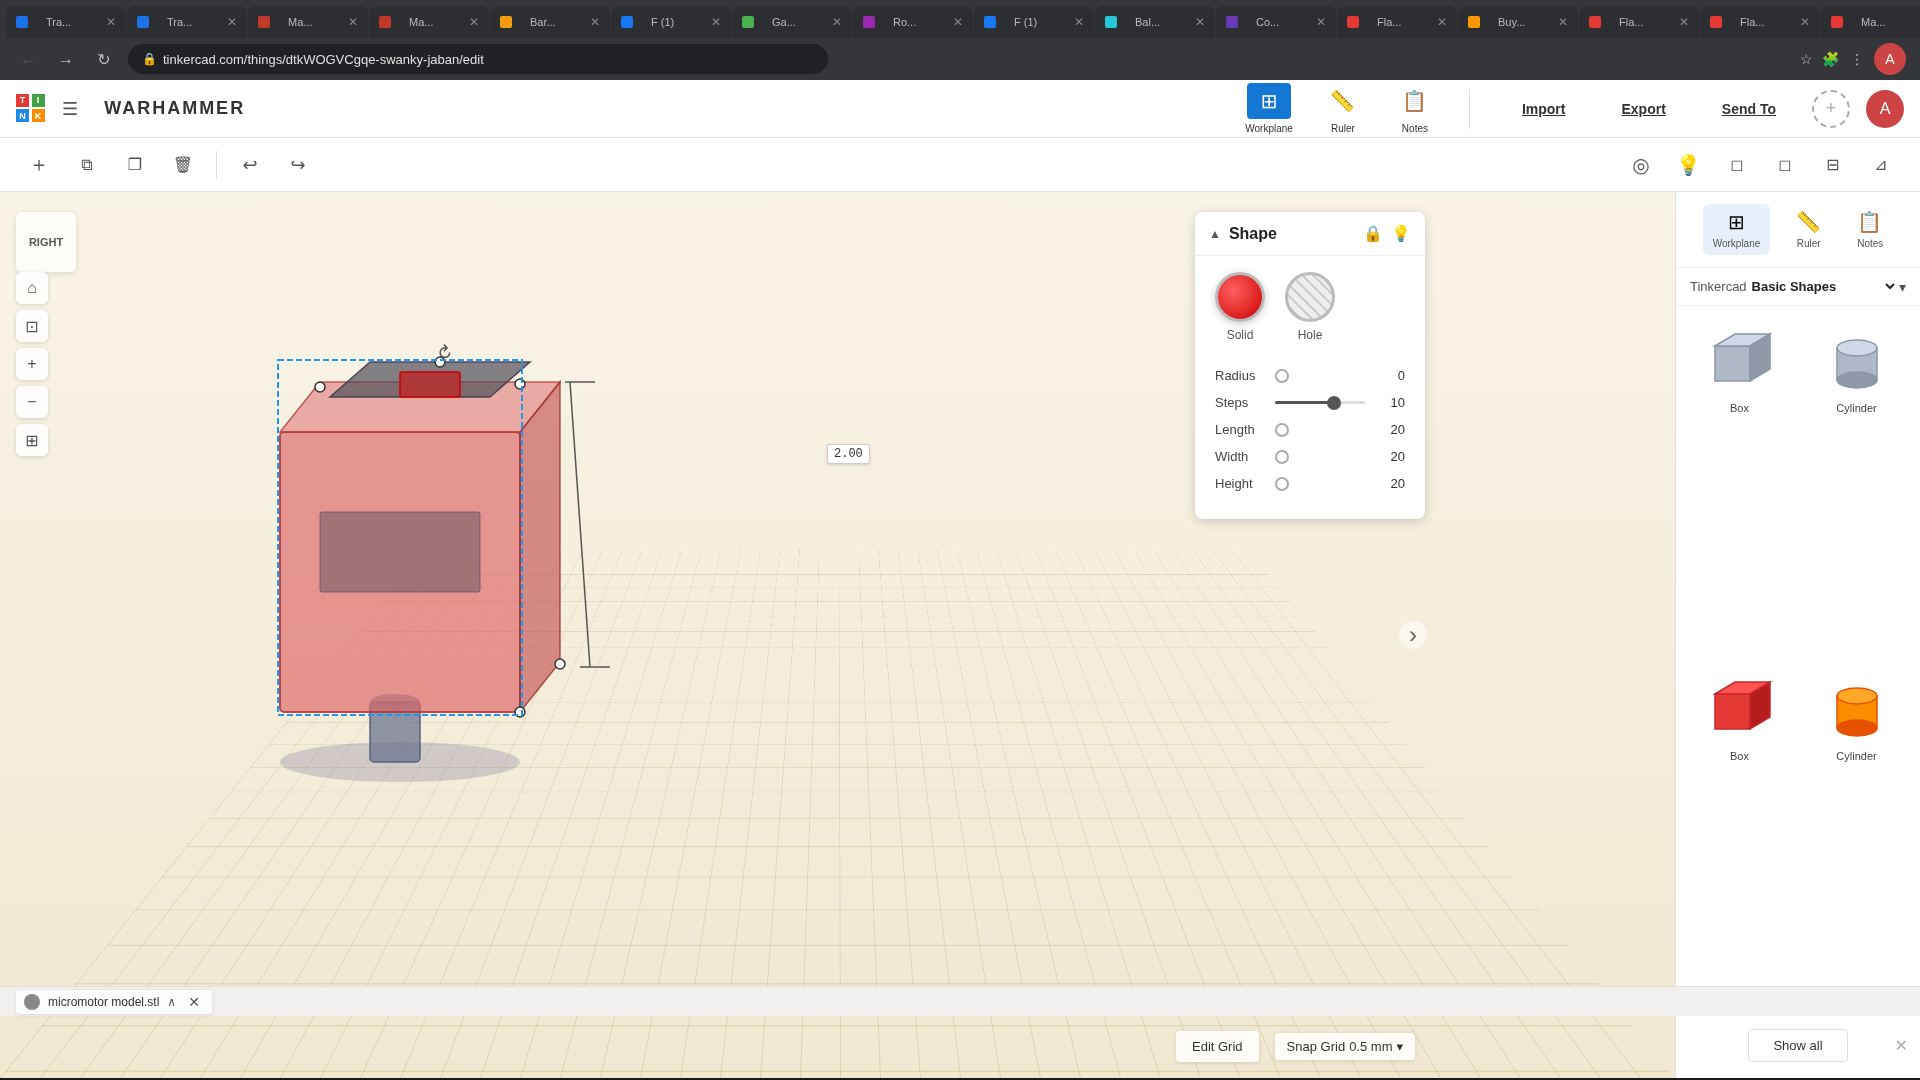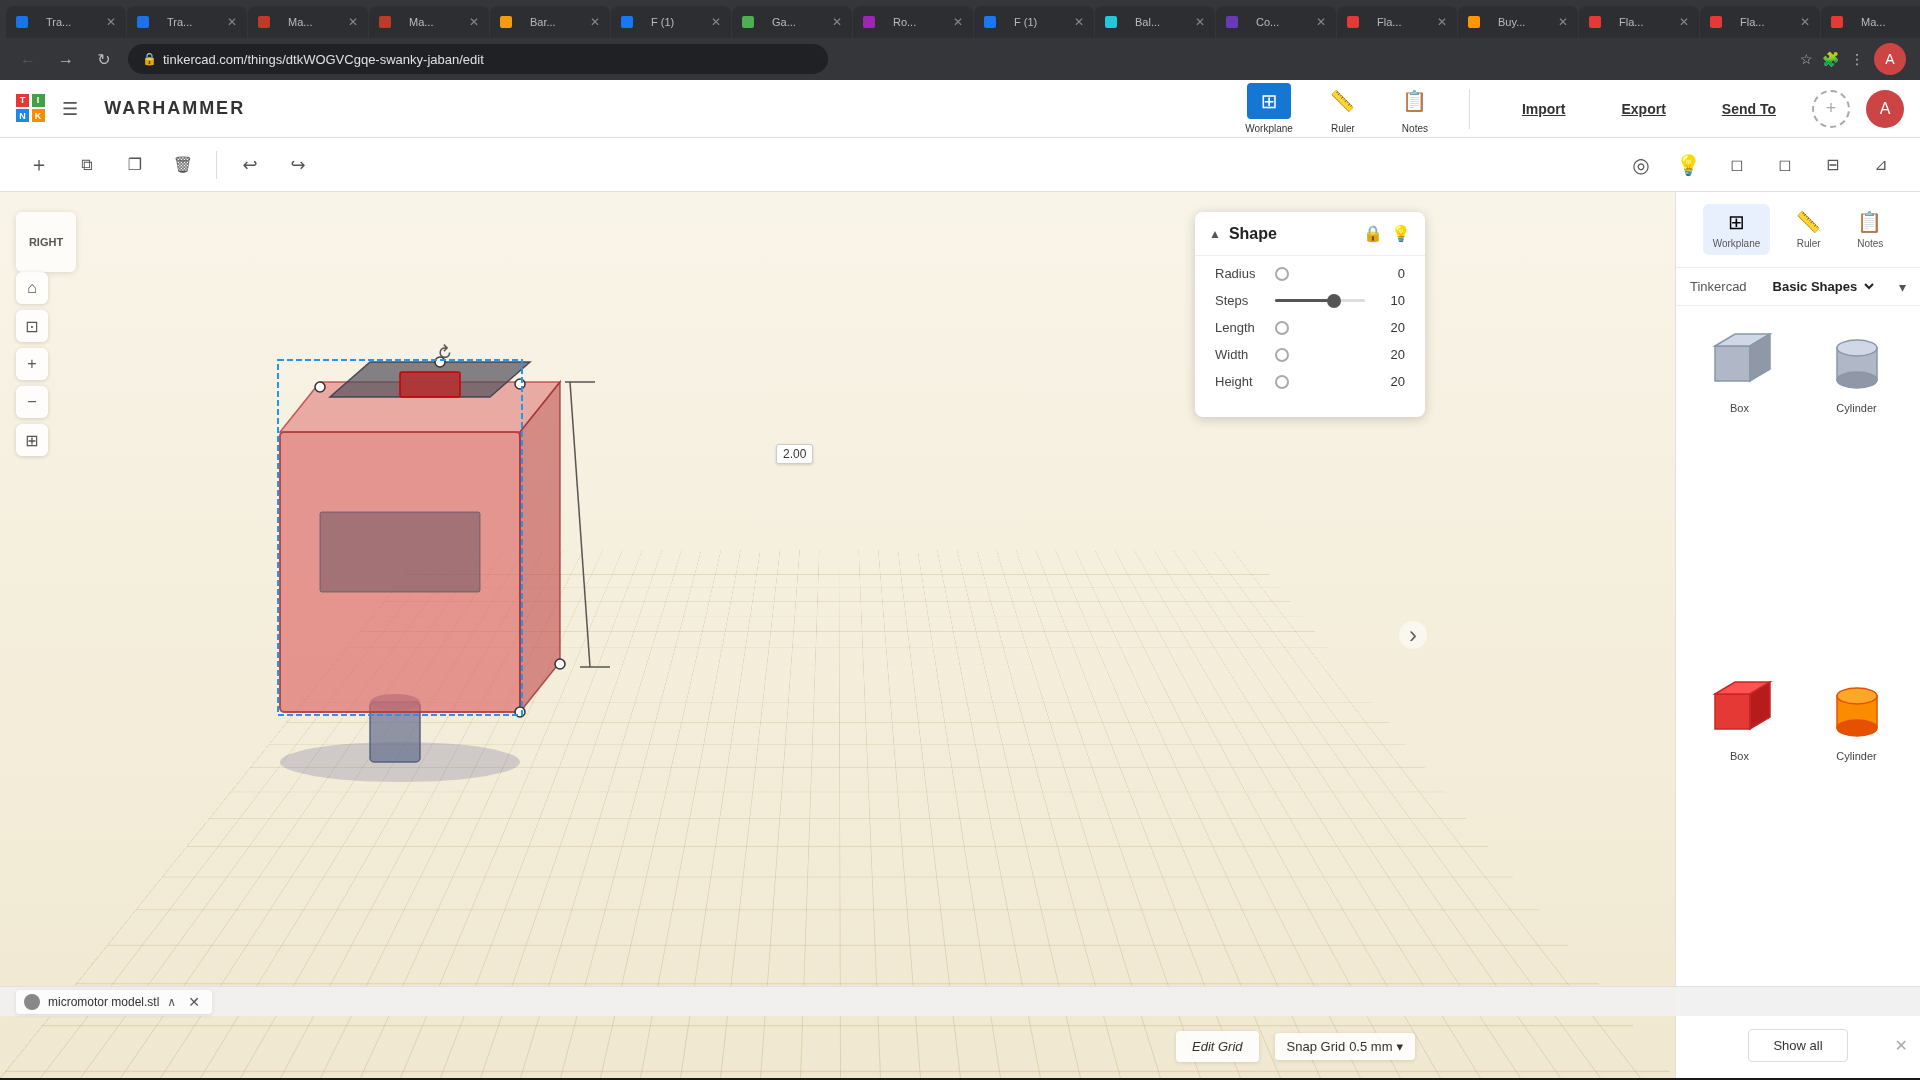--- a/index.html
+++ b/index.html
@@ -70,26 +70,26 @@
     .shape-prop-slider-thumb { width: 14px; height: 14px; border-radius: 50%; background: #555; position: absolute; top: -5.5px; left: 58%; }
     .shape-prop-val { width: 30px; text-align: right; font-size: 13px; color: #333; }
 
     
     .viewport-controls { position: absolute; left: 16px; top: 80px; display: flex; flex-direction: column; gap: 2px; }
     .vc-btn { width: 32px; height: 32px; background: rgba(255,255,255,0.85); border-radius: 6px; display: flex; align-items: center; justify-content: center; font-size: 16px; color: #555; cursor: pointer; box-shadow: 0 1px 4px rgba(0,0,0,0.15); margin-bottom: 4px; }
 
     
     .view-cube { position: absolute; left: 16px; top: 20px; width: 60px; height: 60px; }
     .cube-label { width: 60px; height: 60px; background: rgba(255,255,255,0.7); border-radius: 6px; display: flex; align-items: center; justify-content: center; font-size: 11px; color: #555; font-weight: 600; box-shadow: 0 1px 6px rgba(0,0,0,0.12); }
-    .edit-grid-btn { padding: 8px 16px; background: rgba(255,255,255,0.85); border-radius: 4px; font-size: 13px; color: #333; cursor: pointer; box-shadow: 0 1px 4px rgba(0,0,0,0.12); font-style: italic; }
+    .edit-grid-btn { padding: 8px 16px; background: rgba(255,255,255,0.85); border-radius: 4px; font-size: 13px; color: #333; cursor: pointer; box-shadow: 0 1px 4px rgba(0,0,0,0.12); }
     .snap-grid { padding: 6px 12px; background: rgba(255,255,255,0.85); border-radius: 4px; font-size: 13px; color: #333; cursor: pointer; box-shadow: 0 1px 4px rgba(0,0,0,0.12); display: flex; align-items: center; gap: 4px; }
 
     
     .right-panel { width: 245px; background: #fff; border-left: 1px solid #e0e0e0; display: flex; flex-direction: column; }
-    .right-panel-header { padding: 10px 14px; display: flex; align-items: center; gap: 22px; border-bottom: 1px solid #eee; }
+    .right-panel-header { padding: 10px 14px; display: flex; align-items: center; gap: 1px; border-bottom: 1px solid #eee; }
     .rph-label { font-size: 13px; color: #555; }
     .rph-select { flex: 1; font-size: 13px; font-weight: 600; color: #222; border: none; outline: none; cursor: pointer; background: transparent; }
     .rph-arrow { color: #555; font-size: 14px; cursor: pointer; }
     .shapes-grid { display: grid; grid-template-columns: 1fr 1fr; gap: 6px; padding: 8px; flex: 1; overflow-y: auto; }
     .shape-item { display: flex; flex-direction: column; align-items: center; gap: 6px; padding: 12px 8px; border-radius: 6px; cursor: pointer; }
     .shape-item-label { font-size: 11px; color: #444; text-align: center; }
 
     .show-all-btn { margin: 8px auto; padding: 8px 24px; background: #fff; border: 1px solid #ddd; border-radius: 4px; font-size: 13px; color: #333; cursor: pointer; display: block; }
 
     
@@ -312,21 +312,21 @@
 
         <text x="340" y="125" font-size="18" fill="#555" text-anchor="middle" transform="rotate(45,340,125)">↻</text>
 
         <line x1="470" y1="150" x2="490" y2="435" stroke="#555" stroke-width="1.5"></line>
         <line x1="465" y1="150" x2="495" y2="150" stroke="#555" stroke-width="1.5"></line>
         <line x1="480" y1="435" x2="510" y2="435" stroke="#555" stroke-width="1.5"></line>
 
         <rect x="220" y="280" width="160" height="80" rx="2" fill="rgba(60,60,80,0.4)" stroke="rgba(80,80,100,0.7)" stroke-width="1"></rect>
       </svg>
 
-      <div class="dim-label" style="position:absolute;top:252px;left:776px;">2.00</div>
+      <div class="dim-label" style="position:absolute;top:252px;left:827px;font-family:Liberation Mono, monospace;">2.00</div>
 
       <div style="position:absolute;bottom:16px;right:260px;display:flex;align-items:center;gap:16px;">
         <div class="edit-grid-btn">Edit Grid</div>
         <div class="snap-grid">
           <span>Snap Grid</span>
           <span>0.5 mm</span>
           <span>▾</span>
         </div>
       </div>
 
@@ -334,20 +334,30 @@
 
       <div class="shape-panel">
         <div class="shape-panel-header">
           <span class="shape-panel-arrow">▲</span>
           <span class="shape-panel-title">Shape</span>
           <div class="shape-panel-icons">
             <span>🔒</span>
             <span>💡</span>
           </div>
         </div>
+        <div class="shape-options">
+          <div class="shape-opt">
+            <div class="shape-opt-solid"></div>
+            <span class="shape-opt-label">Solid</span>
+          </div>
+          <div class="shape-opt">
+            <div class="shape-opt-hole"></div>
+            <span class="shape-opt-label">Hole</span>
+          </div>
+        </div>
         <div class="shape-props">
 
           <div class="shape-prop">
             <span class="shape-prop-label">Radius</span>
             <div class="shape-prop-circle"></div>
             <div style="flex:1;"></div>
             <span class="shape-prop-val">0</span>
           </div>
 
           <div class="shape-prop">

